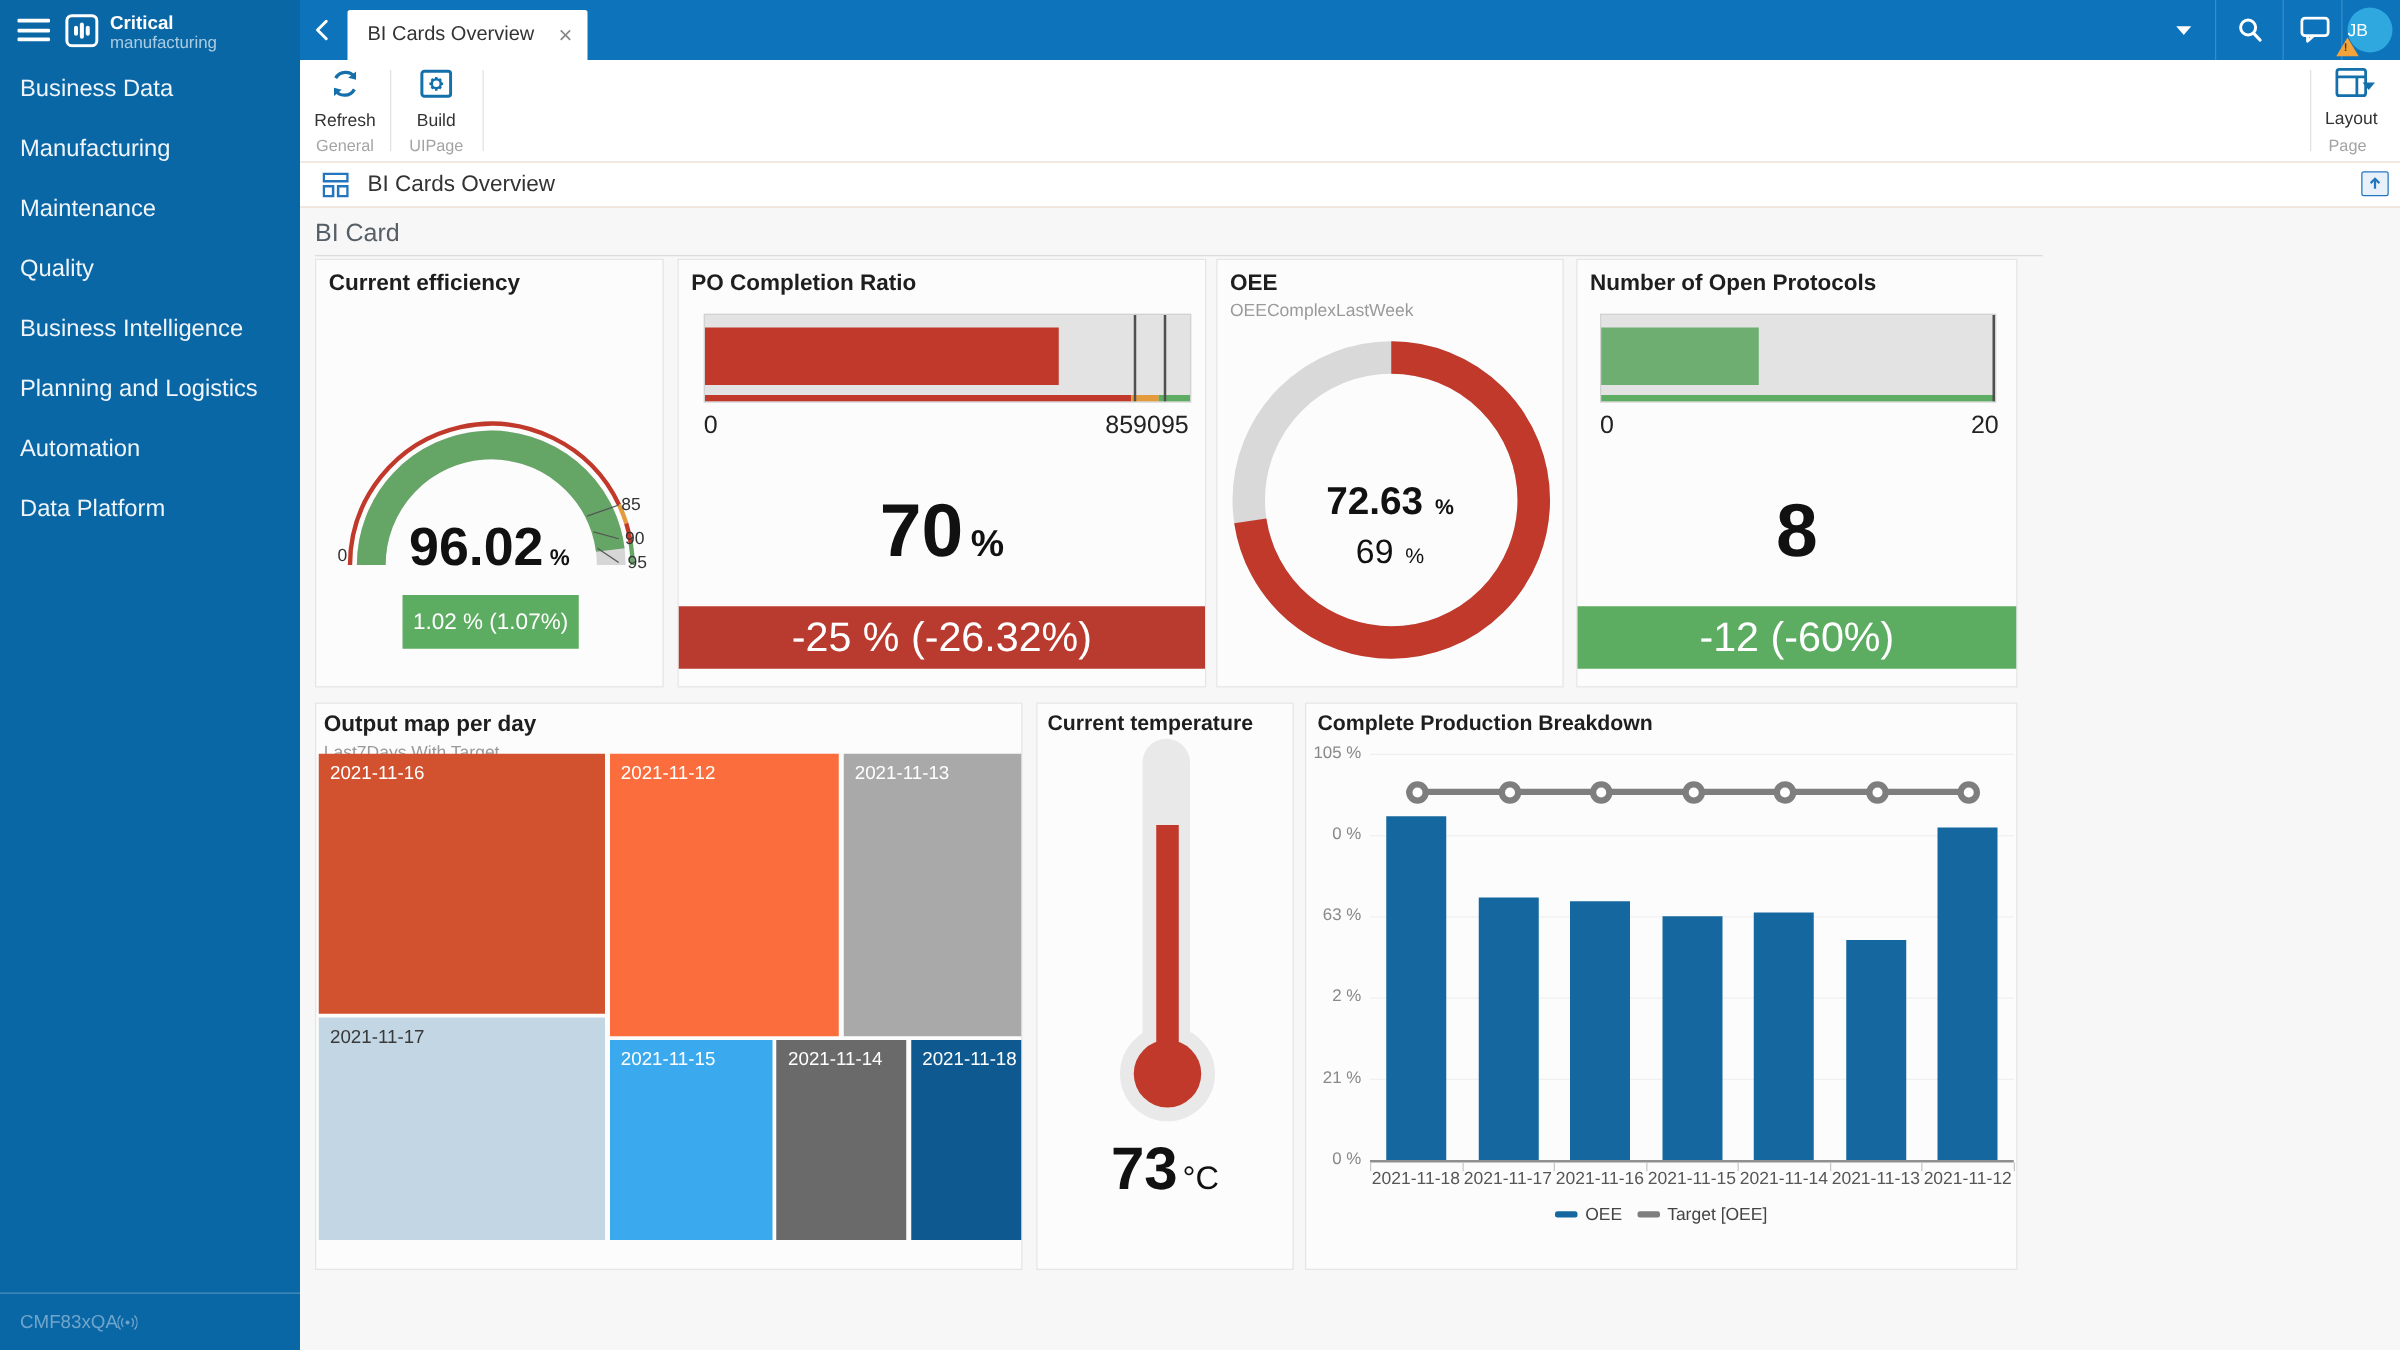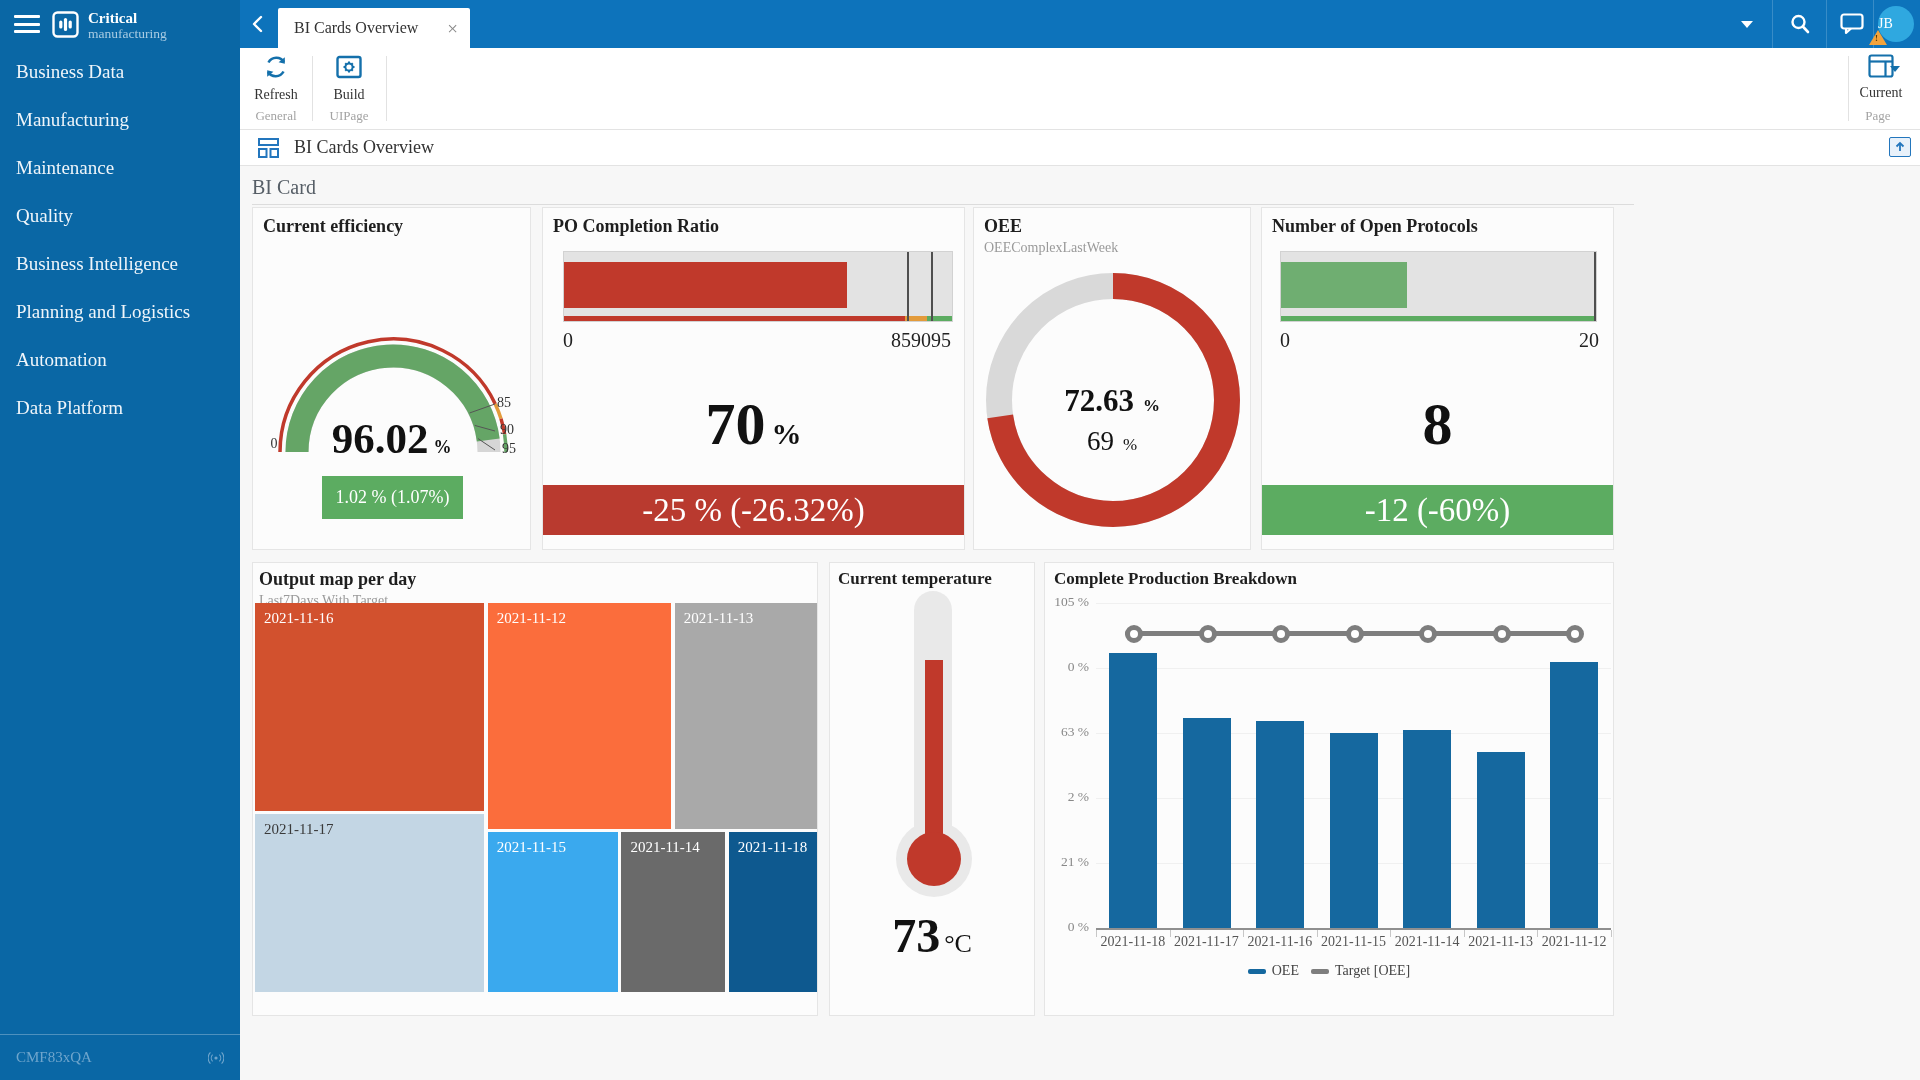--- a/index.html
+++ b/index.html
@@ -1,29 +1,29 @@
 <!DOCTYPE html>
 <html><head>
 <meta charset="utf-8">
 <style>
   html,body{margin:0;padding:0;background:#F7F7F7;}
   #app{position:relative;width:1920px;height:1080px;overflow:hidden;
-       font-family:Liberation Serif, serif;background:#f97316;}
+       font-family:Liberation Sans, sans-serif;background:#f97316;}
   
   .sidebar{position:absolute;left:0;top:0;width:240px;height:1080px;background:#0A67A5;color:#fff;}
   .hamburger{position:absolute;left:14px;top:15px;width:26px;height:18px;cursor:pointer;}
   .hamburger span{display:block;height:3px;background:#fff;margin-bottom:4.5px;border-radius:1px;}
   .logo{position:absolute;left:52px;top:11px;display:flex;align-items:flex-start;}
   .logo-text{margin-left:9px;line-height:1.05;}
   .logo-title{font-size:15px;font-weight:bold;color:#fff;}
   .logo-sub{font-size:13.5px;color:#A9CCE3;}
   .nav{position:absolute;top:48px;left:0;right:0;}
   .nav-item{height:48px;display:flex;align-items:center;padding-left:16px;font-size:19px;color:#EFF5FA;cursor:pointer;}
   .sidebar-footer{position:absolute;left:0;right:0;bottom:0;height:45px;border-top:1px solid rgba(255,255,255,.28);
-       display:flex;align-items:center;justify-content:space-between;padding:0 16px;margin-top:46px;}
+       display:flex;align-items:center;padding:0 16px;margin-top:46px;}
   .env-label{font-size:15px;color:#6FA5CC;}
   
   .topbar{position:absolute;left:240px;top:0;width:1680px;height:48px;background:#0D73BB;}
   .back-btn{position:absolute;left:10px;top:15px;width:18px;height:18px;cursor:pointer;}
   .tab{position:absolute;left:38px;top:8px;width:192px;height:40px;background:#fff;border-radius:2px 2px 0 0;
        display:flex;align-items:center;justify-content:space-between;padding:0 12px 0 16px;box-sizing:border-box;}
   .tab-title{font-size:16px;color:#333;}
   .tab-close{font-size:19px;color:#888;cursor:pointer;line-height:1;}
   .top-div{position:absolute;top:0;bottom:0;width:1px;background:rgba(255,255,255,.18);}
   .caret{width:0;height:0;border-left:6px solid transparent;border-right:6px solid transparent;border-top:7px solid #fff;}
@@ -215,21 +215,21 @@
     <div class="tb-div" style="left:1608px"></div>
     <div class="tb-btn" style="left:1612px;width:58px">
       <span style="position:relative;display:inline-block">
         <svg width="26" height="24" viewBox="0 0 26 24">
           <rect x="1.5" y="1.5" width="23" height="21" rx="2" fill="none" stroke="#1470AB" stroke-width="2.2"></rect>
           <line x1="1.5" y1="7.5" x2="24.5" y2="7.5" stroke="#1470AB" stroke-width="2.2"></line>
           <line x1="17.5" y1="7.5" x2="17.5" y2="22" stroke="#1470AB" stroke-width="2.2"></line>
         </svg>
         <span class="layout-caret"></span>
       </span>
-      <div class="tb-label">Current</div>
+      <div class="tb-label">Layout</div>
     </div>
     <div class="tb-group" style="left:1609px;width:58px">Page</div>
   </div>
 
   <div class="crumbrow">
     <svg style="position:absolute;left:18px;top:8px" width="21" height="20" viewBox="0 0 21 20">
       <rect x="1" y="1" width="19" height="6" fill="none" stroke="#2376BD" stroke-width="2"></rect>
       <rect x="1" y="11" width="7.5" height="8" fill="none" stroke="#2376BD" stroke-width="2"></rect>
       <rect x="12.5" y="11" width="7.5" height="8" fill="none" stroke="#2376BD" stroke-width="2"></rect>
     </svg>

